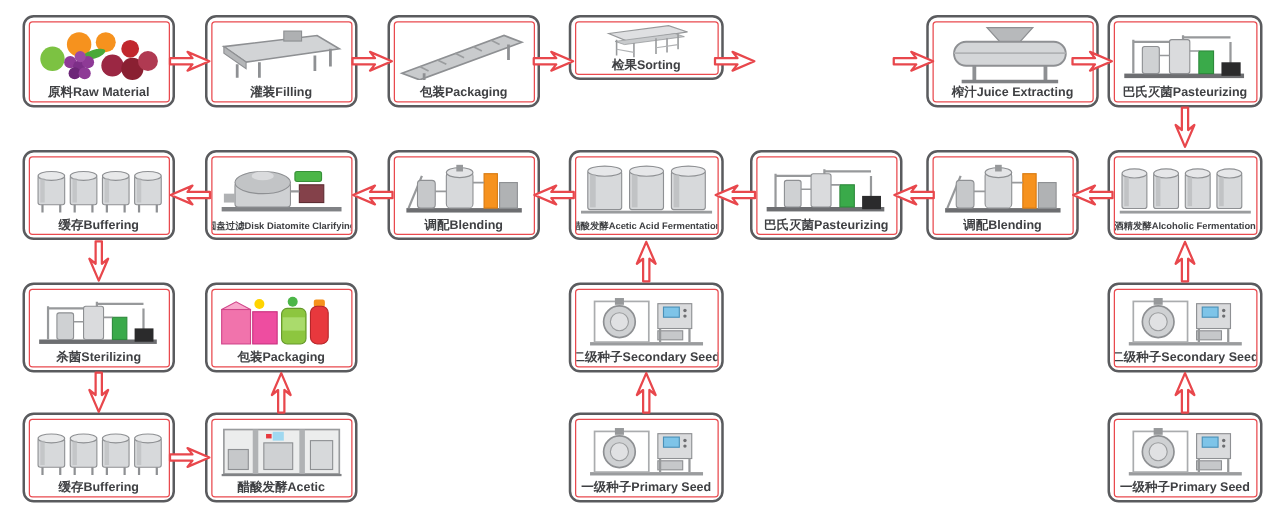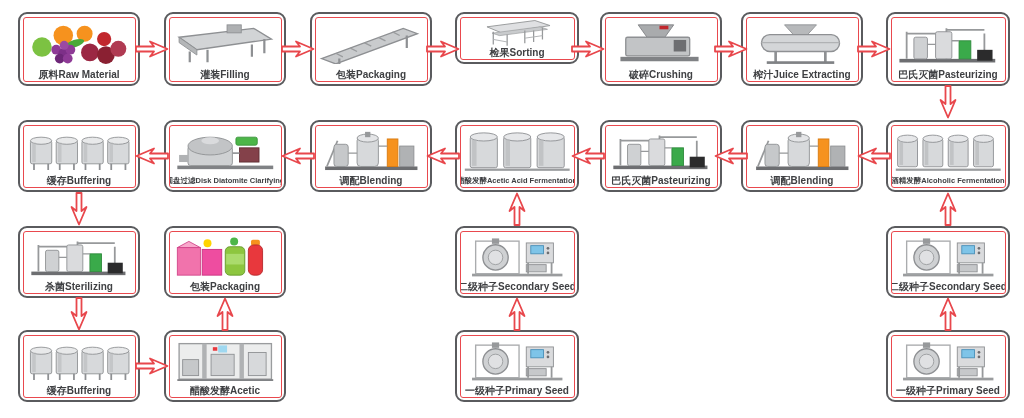--- a/index.html
+++ b/index.html
@@ -226,29 +226,21 @@
       </div>
     </div>
   <div class="node" style="left:455px;top:12px;width:124px;height:52px">
     <div class="inner">
         <svg class="icon" viewBox="0 0 120 46">
           <use href="#i-sorter"></use>
         </svg>
     <div class="lbl">检果Sorting</div>
       </div>
     </div>
-  <div class="node" style="left:600px;top:12px;width:122px;height:74px">
-    <div class="inner">
-        <svg class="icon" viewBox="0 0 120 46">
-          <use href="#i-crusher"></use>
-        </svg>
-    <div class="lbl">破碎Crushing</div>
-      </div>
-    </div>
-  <div class="node" style="left:741px;top:12px;width:122px;height:74px">
+  <div class="node" style="left:741px;top:12px;width:138px;height:74px">
     <div class="inner">
         <svg class="icon" viewBox="0 0 120 46">
           <use href="#i-press"></use>
         </svg>
     <div class="lbl">榨汁Juice Extracting</div>
       </div>
     </div>
   <div class="node" style="left:886px;top:12px;width:124px;height:74px">
     <div class="inner">
         <svg class="icon" viewBox="0 0 120 46">

